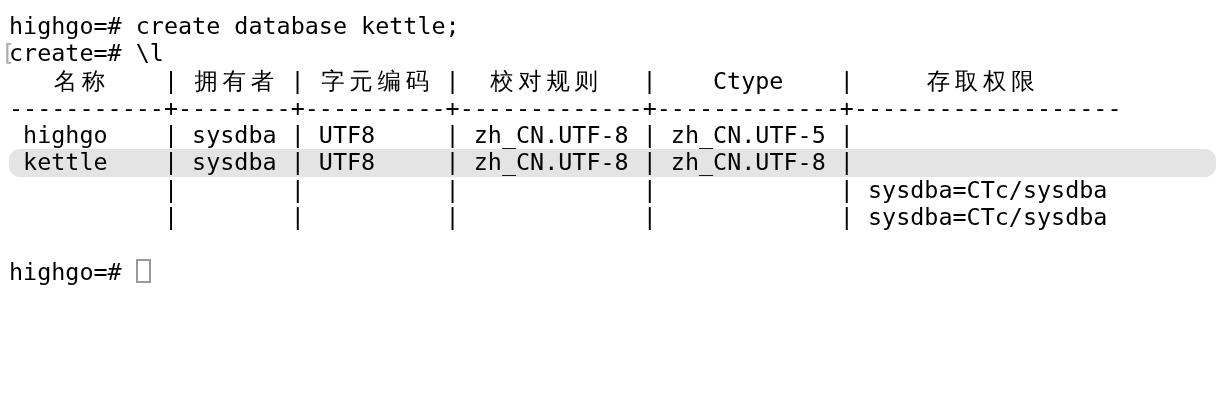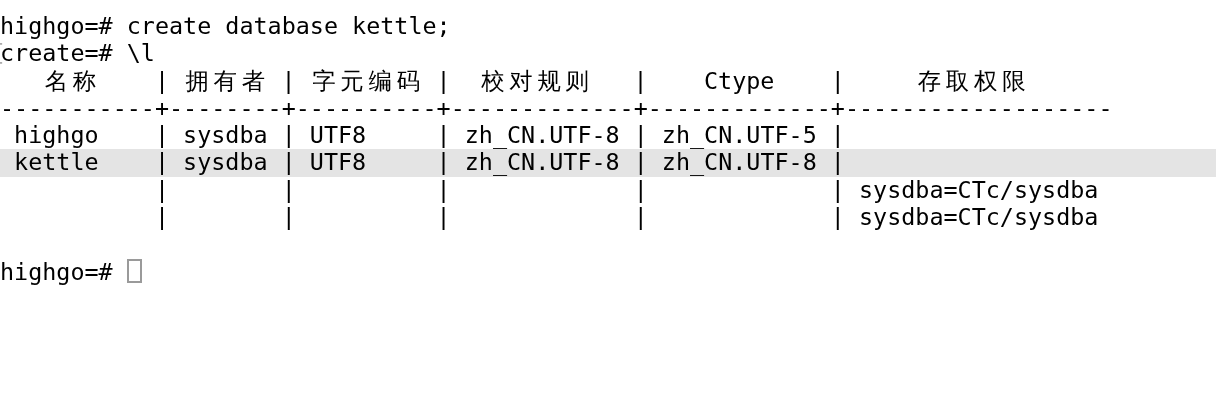--- a/index.html
+++ b/index.html
@@ -11,20 +11,21 @@
     overflow: hidden;
     background: #ffffff;
     padding-top: 13px;
     box-sizing: border-box;
     font-family: "DejaVu Sans Mono", "Liberation Mono", monospace;
     font-size: 23.4px;
     color: #000000;
   }
   .line {
     position: relative;
+    margin-left: 9px;
     height: 27.3px;
     line-height: 27.3px;
     white-space: pre;
   }
   .line.selected { background: #e4e4e4; }
   
   .cjk {
     display: inline-block;
     width: 2ch;
     text-align: center;
@@ -48,18 +49,18 @@
 </style>
 </head>
 <body>
 
 <div class="term">
   <div class="line"><span>highgo=# create database kettle;</span></div>
   <div class="line"><span class="mark" style="color: rgb(171, 171, 171);">[</span><span>create=# \l</span></div>
   <div class="line"><span>   <span class="cjk">名</span><span class="cjk">称</span>    | <span class="cjk">拥</span><span class="cjk">有</span><span class="cjk">者</span> | <span class="cjk">字</span><span class="cjk">元</span><span class="cjk">编</span><span class="cjk">码</span> |  <span class="cjk">校</span><span class="cjk">对</span><span class="cjk">规</span><span class="cjk">则</span>   |    Ctype    |     <span class="cjk">存</span><span class="cjk">取</span><span class="cjk">权</span><span class="cjk">限</span></span></div>
   <div class="line"><span>-----------+--------+----------+-------------+-------------+-------------------</span></div>
   <div class="line"><span> highgo    | sysdba | UTF8     | zh_CN.UTF-8 | zh_CN.UTF-5 | </span></div>
-  <div class="line selected" style="background: rgb(228, 228, 228);"><span> kettle    | sysdba | UTF8     | zh_CN.UTF-8 | zh_CN.UTF-8 | </span></div>
+  <div class="line selected" style="background: rgb(228, 228, 228); border-radius: 11px;"><span> kettle    | sysdba | UTF8     | zh_CN.UTF-8 | zh_CN.UTF-8 | </span></div>
   <div class="line"><span>           |        |          |             |             | sysdba=CTc/sysdba</span></div>
   <div class="line"><span>           |        |          |             |             | sysdba=CTc/sysdba</span></div>
   <div class="line"><span></span></div>
   <div class="line"><span>highgo=# </span><span class="cursor" style="border-color: rgb(154, 154, 154);"></span></div>
 </div>
 
 </body></html>

